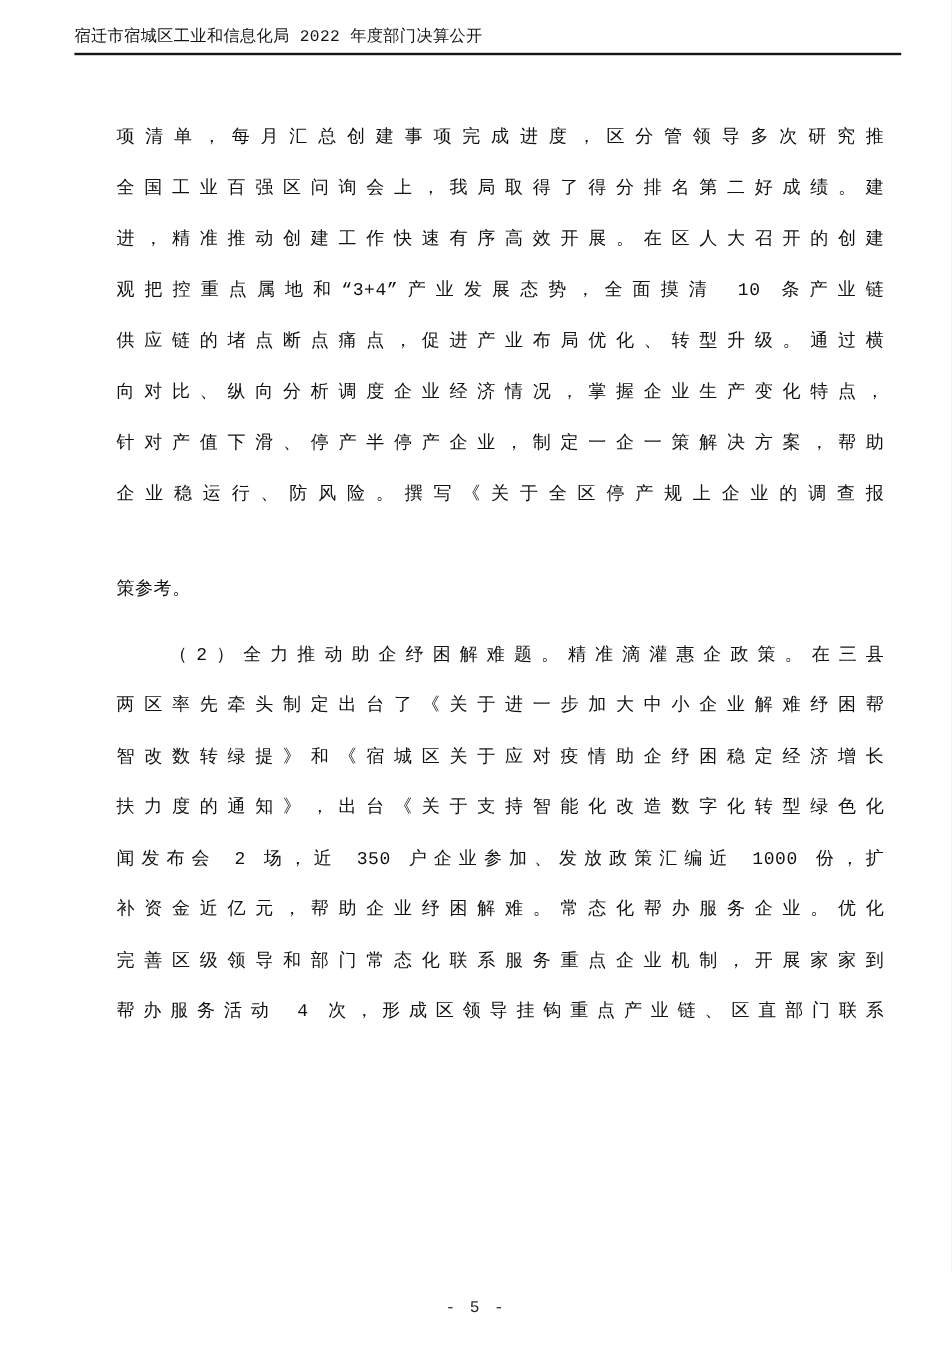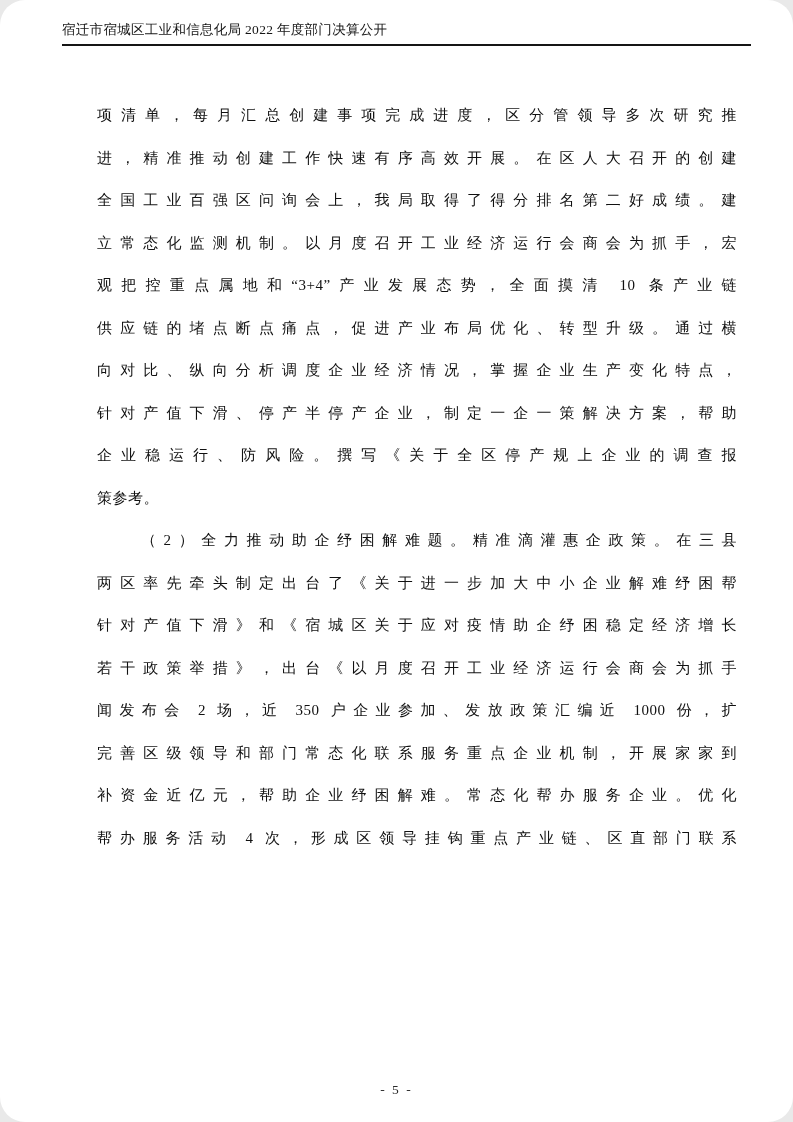--- a/index.html
+++ b/index.html
@@ -6,24 +6,23 @@
     margin: 0;
     padding: 0;
     background: #e9e9e9;
   }
   .page {
     position: relative;
     width: 793px;
     height: 1122px;
     margin: 0 auto;
     background: #ffffff;
-    font-family: Liberation Serif, serif;
+    font-family: Liberation Mono, monospace;
     color: #111111;
     overflow: hidden;
-    border-radius: 25px;
   }
   .header {
     position: absolute;
     left: 62px;
     top: 21px;
     width: 689px;
     border-bottom: 2px solid #151515;
     padding-bottom: 5px;
   }
   .header-title {
@@ -43,23 +42,25 @@
     line-height: 42.5px;
     height: 42.5px;
     text-align: justify;
     text-align-last: justify;
     letter-spacing: 0.5px;
     white-space: normal;
   }
   .line.no-justify {
     text-align: left;
     text-align-last: auto;
+    margin-top: 37px;
   }
   .line.indent {
     text-indent: 44px;
+    margin-top: 12px;
   }
   .footer {
     position: absolute;
     left: 0;
     bottom: 24px;
     width: 100%;
     text-align: center;
   }
   .page-number {
     font-size: 13.5px;
@@ -70,35 +71,34 @@
 </head>
 <body>
 
 <div class="page">
   <div class="header">
     <div class="header-title">宿迁市宿城区工业和信息化局 2022 年度部门决算公开</div>
   </div>
 
   <div class="doc-body">
       <div class="line">项清单，每月汇总创建事项完成进度，区分管领导多次研究推</div>
+      <div class="line">全国工业百强区问询会上，我局取得了得分排名第二好成绩。建</div>
       <div class="line">进，精准推动创建工作快速有序高效开展。在区人大召开的创建</div>
-      <div class="line">全国工业百强区问询会上，我局取得了得分排名第二好成绩。建</div>
-      <div class="line">立常态化监测机制。以月度召开工业经济运行会商会为抓手，宏</div>
       <div class="line">观把控重点属地和“3+4”产业发展态势，全面摸清 10 条产业链</div>
       <div class="line">供应链的堵点断点痛点，促进产业布局优化、转型升级。通过横</div>
       <div class="line">向对比、纵向分析调度企业经济情况，掌握企业生产变化特点，</div>
       <div class="line">针对产值下滑、停产半停产企业，制定一企一策解决方案，帮助</div>
       <div class="line">企业稳运行、防风险。撰写《关于全区停产规上企业的调查报</div>
       <div class="line no-justify">策参考。</div>
       <div class="line indent">（2）全力推动助企纾困解难题。精准滴灌惠企政策。在三县</div>
       <div class="line">两区率先牵头制定出台了《关于进一步加大中小企业解难纾困帮</div>
-      <div class="line">针对产值下滑》和《宿城区关于应对疫情助企纾困稳定经济增长</div>
-      <div class="line">若干政策举措》，出台《以月度召开工业经济运行会商会为抓手</div>
+      <div class="line">智改数转绿提》和《宿城区关于应对疫情助企纾困稳定经济增长</div>
+      <div class="line">扶力度的通知》，出台《关于支持智能化改造数字化转型绿色化</div>
       <div class="line">闻发布会 2 场，近 350 户企业参加、发放政策汇编近 1000 份，扩</div>
+      <div class="line">补资金近亿元，帮助企业纾困解难。常态化帮办服务企业。优化</div>
       <div class="line">完善区级领导和部门常态化联系服务重点企业机制，开展家家到</div>
-      <div class="line">补资金近亿元，帮助企业纾困解难。常态化帮办服务企业。优化</div>
       <div class="line">帮办服务活动 4 次，形成区领导挂钩重点产业链、区直部门联系</div>
     </div>
 
   <div class="footer">
     <span class="page-number">- 5 -</span>
   </div>
 </div>
 
 </body></html>

